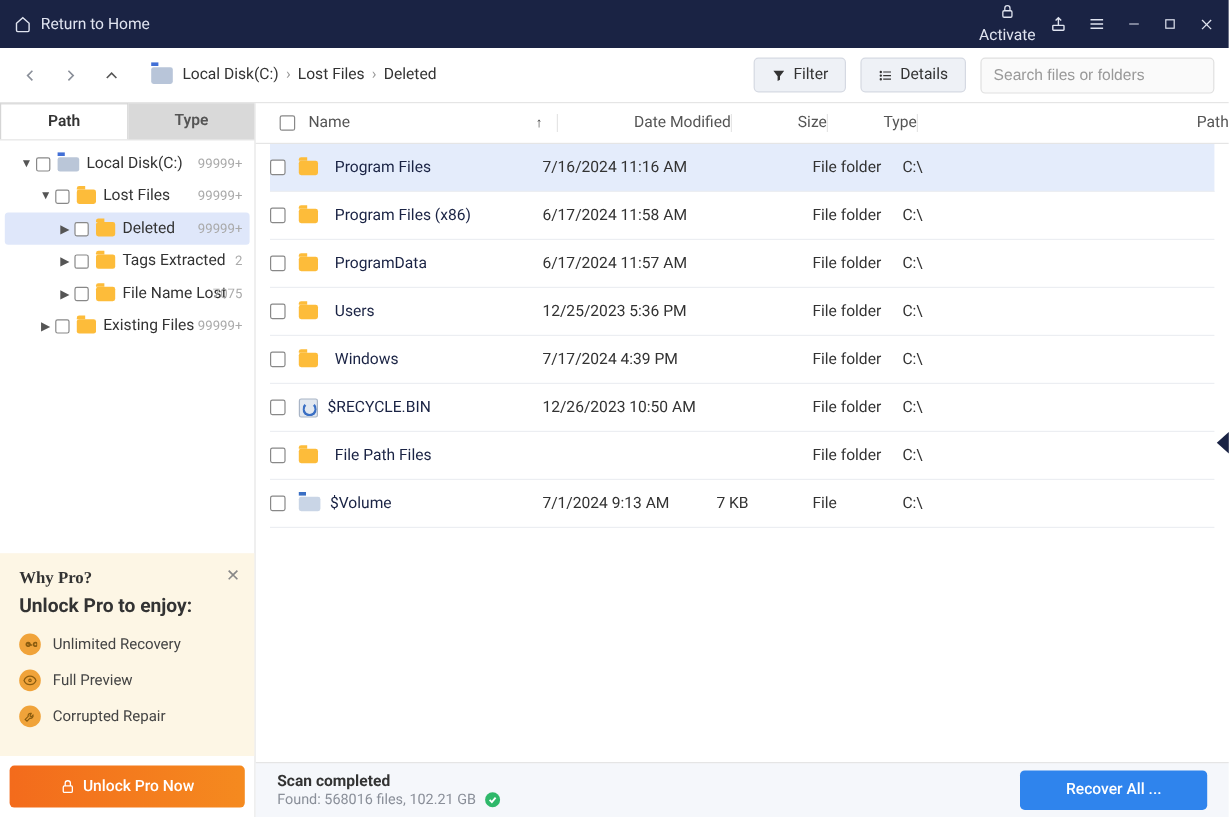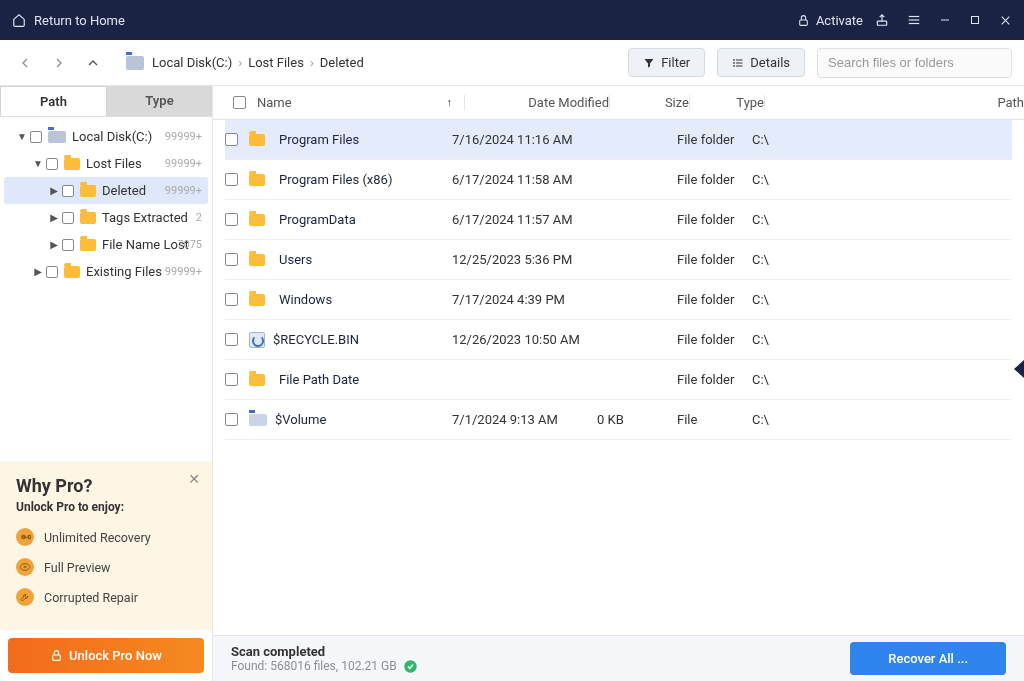--- a/index.html
+++ b/index.html
@@ -16,21 +16,21 @@
 .titlebar {
   height: 40px;
   background: #1a2344;
   display: flex;
   align-items: center;
   padding: 0 12px;
   color: #e0e4f0;
 }
 .titlebar .home { display: flex; align-items: center; gap: 8px; cursor: pointer; }
 .titlebar .spacer { flex: 1; }
-.titlebar .activate { display: flex; align-items: center; gap: 6px; margin-right: 12px; cursor: pointer; }
+.titlebar .activate { display: flex; align-items: center; gap: 6px; margin-right: 12px; cursor: pointer; flex-direction: column; }
 .titlebar .winbtns { display: flex; align-items: center; gap: 18px; }
 .titlebar .winbtns span, .titlebar .winbtns svg { cursor: pointer; }
 
 .toolbar {
   height: 46px;
   display: flex;
   align-items: center;
   padding: 0 12px;
   border-bottom: 1px solid #e5e5e5;
 }
@@ -63,22 +63,22 @@
 .indent-2 { padding-left: 28px; }
 .indent-3 { padding-left: 44px; }
 
 .folder-yellow { width: 16px; height: 12px; background: #fdbc3a; border-radius: 2px; margin-right: 6px; position: relative; }
 .folder-yellow::before { content:""; display:block; width:7px; height:3px; background:#fdbc3a; position:absolute; top:-3px; left:0; border-radius: 2px 0 0 0; }
 .disk-icon-sm { width: 18px; height: 12px; background: #bac6d8; border-radius: 2px; margin-right: 6px; position: relative; }
 .disk-icon-sm::before { content:""; display:block; width:6px; height:3px; background:#416fd6; position:absolute; top:-4px; left:0; }
 
 .promo { background: #fdf6e5; padding: 14px 16px 12px; position: relative; }
 .promo .close { position: absolute; top: 10px; right: 12px; color: #888; cursor: pointer; font-size: 14px; }
-.promo h4 { font-size: 18px; font-weight: 700; margin-bottom: 4px; }
-.promo .sub { font-weight: 700; font-size: 12px; margin-bottom: 14px; }
+.promo h4 { font-size: 14px; font-weight: 700; margin-bottom: 4px; font-family: Liberation Serif, serif; }
+.promo .sub { font-weight: 700; font-size: 16px; margin-bottom: 14px; }
 .promo .feat { display: flex; align-items: center; gap: 10px; margin-bottom: 12px; color: #444; font-size: 12.5px; }
 .promo .feat .ficon { width: 18px; height: 18px; border-radius: 50%; background: #f0a33a; display: flex; align-items: center; justify-content: center; }
 .unlockbtn { margin: 8px; padding: 10px; background: linear-gradient(90deg, #f36b1c, #f58a1f); color: #fff; text-align: center; border-radius: 4px; cursor: pointer; display: flex; align-items: center; justify-content: center; gap: 6px; font-weight: 500; }
 
 .content { flex: 1; display: flex; flex-direction: column; }
 .table-head { height: 34px; display: flex; align-items: center; border-bottom: 1px solid #e5e5e5; padding-left: 12px; color: #555; }
 .col-check { width: 24px; display:flex; align-items:center; }
 .col-check .chkbox { width: 13px; height: 13px; border: 1px solid #888; border-radius: 2px; background:#fff; }
 .col-name { flex: 1; display: flex; align-items: center; gap: 6px; position: relative; }
 .col-name .sort { margin-left: auto; margin-right: 12px; color: #333; font-size: 11px; }
@@ -384,37 +384,37 @@
           <div class="col-size"></div>
           <div class="col-type">File folder</div>
           <div class="col-path">C:\</div>
         </div>
         <div class="row">
           <div class="col-check">
             <span class="chkbox"></span>
           </div>
           <div class="col-name">
             <span class="folder-yellow"></span>
-            <span class="fname">File Path Date</span>
+            <span class="fname">File Path Files</span>
           </div>
           <div class="col-date"></div>
           <div class="col-size"></div>
           <div class="col-type">File folder</div>
           <div class="col-path">C:\</div>
         </div>
         <div class="row">
           <div class="col-check">
             <span class="chkbox"></span>
           </div>
           <div class="col-name">
             <span class="vol-icon"></span>
             <span class="fname">$Volume</span>
           </div>
           <div class="col-date">7/1/2024 9:13 AM</div>
-          <div class="col-size">0 KB</div>
+          <div class="col-size">7 KB</div>
           <div class="col-type">File</div>
           <div class="col-path">C:\</div>
         </div>
       </div>
     <div class="footer">
       <div class="left">
         <div class="title">Scan completed</div>
         <div class="sub">
             <span>Found: 568016 files, 102.21 GB</span>
           <svg width="15" height="15" viewBox="0 0 24 24">

